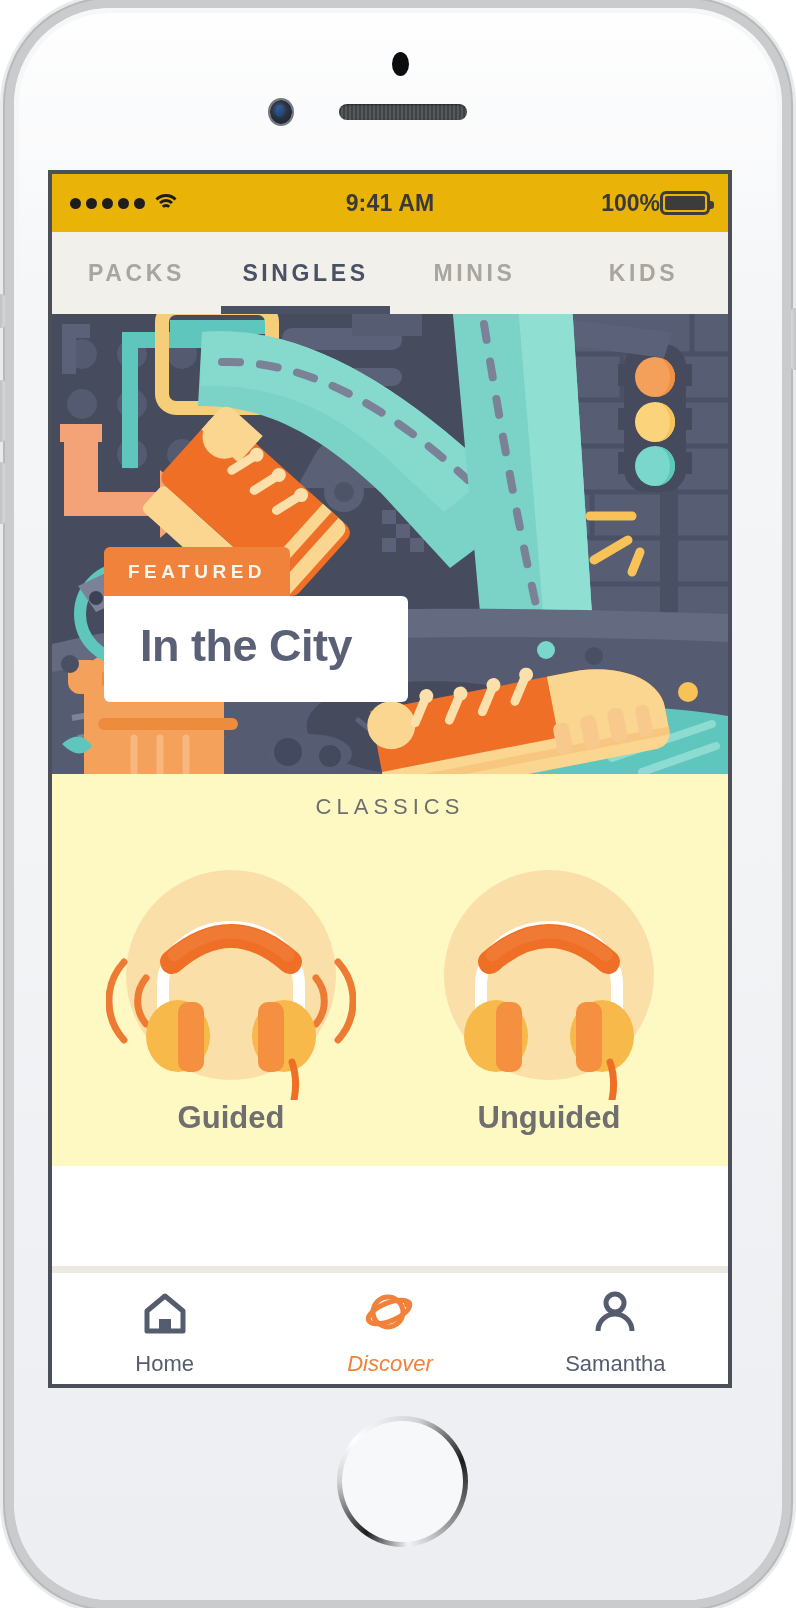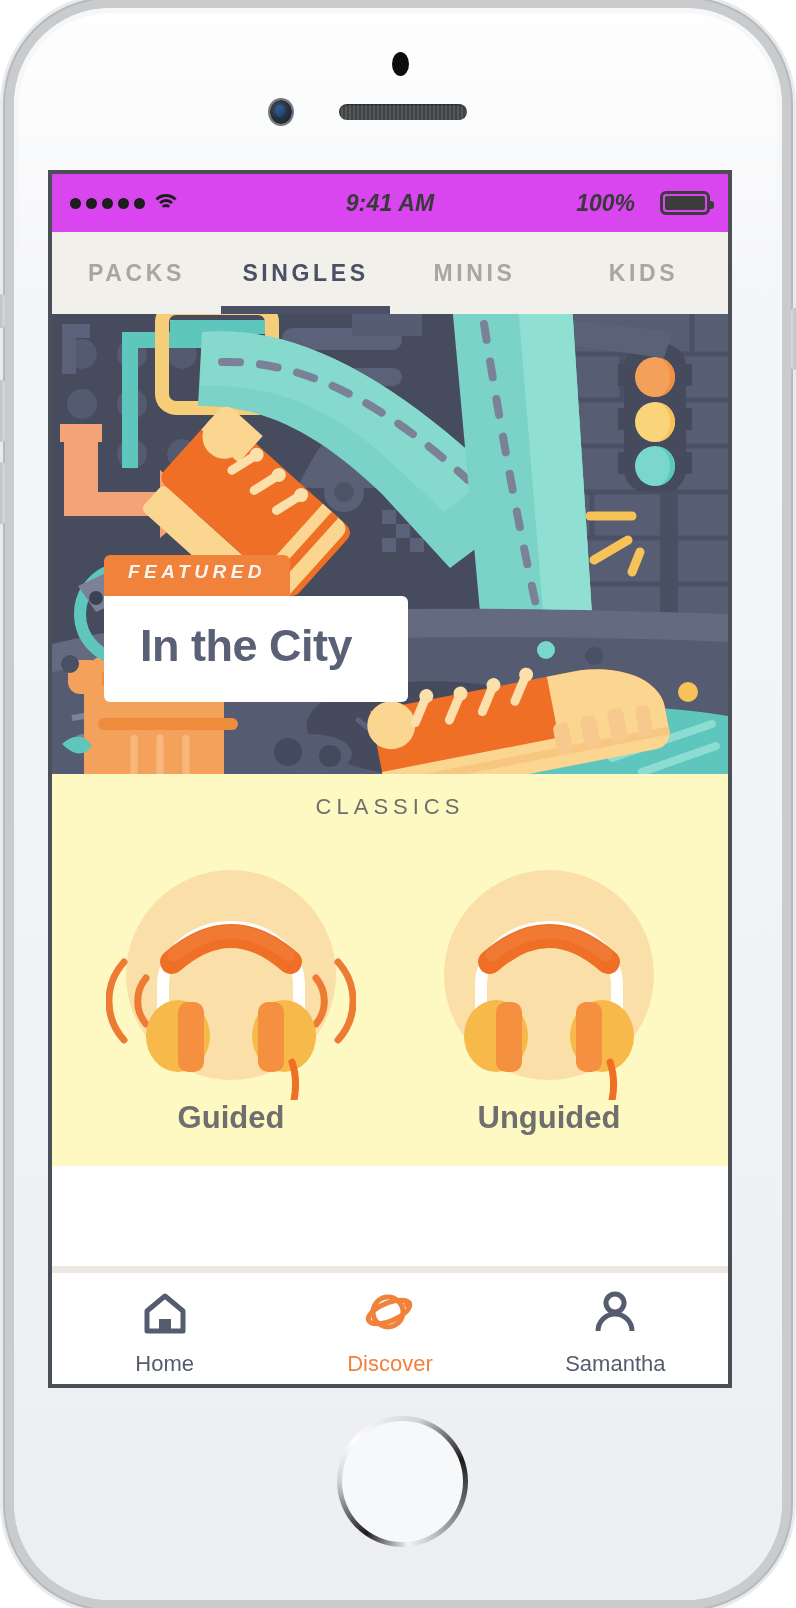--- a/index.html
+++ b/index.html
@@ -81,46 +81,45 @@
     left: 52px; top: 174px;
     width: 676px; height: 1210px;
     background: #ffffff;
     overflow: hidden;
     box-shadow: 0 0 0 4px #4a4f58;
   }
 
   
   .statusbar {
     height: 58px;
-    background: #d946ef;
+    background: #eab308;
     display: flex;
     align-items: center;
     padding: 12px 18px;
     box-sizing: border-box;
     position: relative;
-    font-style: italic;
   }
   .sb-left { display:flex; align-items:center; gap:9px; }
   .dots { display:flex; gap:5px; align-items:center; }
   .dot { width:11px; height:11px; border-radius:50%; background:#1d1d1d; display:block; }
   .wifi { position:relative; width:24px; height:18px; }
   .wifi span {
     position:absolute; left:50%; transform:translateX(-50%);
     border:3px solid #1d1d1d; border-bottom-color:transparent;
     border-left-color:transparent; border-right-color:transparent;
     border-radius:50%;
   }
   .wifi .w1 { width:24px; height:24px; top:0px; }
   .wifi .w2 { width:14px; height:14px; top:5px; }
   .wifi .w3 { width:6px;  height:6px;  top:10px; border-width:3px; }
   .sb-time {
     position:absolute; left:0; right:0; text-align:center;
     font-size:23px; font-weight:bold; color:#39393a; letter-spacing:0.2px;
   }
-  .sb-right { margin-left:auto; display:flex; align-items:center; gap:25px; position:relative; z-index:2; }
+  .sb-right { margin-left:auto; display:flex; align-items:center; gap:0; position:relative; z-index:2; }
   .sb-pct { font-size:23px; font-weight:bold; color:#39393a; }
   .battery {
     width:50px; height:24px; border:3px solid #3c3c3d; border-radius:6px;
     position:relative; box-sizing:border-box; padding:2px;
   }
   .battery::after {
     content:""; position:absolute; right:-7px; top:7px; width:4px; height:8px;
     background:#3c3c3d; border-radius:0 3px 3px 0;
   }
   .battery i { display:block; width:100%; height:100%; background:#3c3c3d; border-radius:2px; }
@@ -165,24 +164,23 @@
     position: absolute;
     left: 52px; bottom: 72px;
     z-index: 5;
   }
   .featured-badge {
     background: #f0823c;
     color: #fdf6ee;
     font-size: 19px;
     font-weight: bold;
     letter-spacing: 4.5px;
-    padding: 6px 24px 13px 24px;
+    padding: 14px 24px 13px 24px;
     border-radius: 6px 6px 0 0;
     display: inline-block;
-    font-style: italic;
   }
   .featured-card {
     background: #ffffff;
     border-radius: 0 6px 6px 6px;
     padding: 24px 36px 30px 36px;
     min-width: 232px;
   }
   .featured-title {
     font-size: 45px;
     font-weight: bold;
@@ -231,21 +229,21 @@
     align-items: flex-start;
     padding-top: 18px;
     box-sizing: border-box;
   }
   .navitem {
     flex: 1;
     text-align: center;
     cursor: pointer;
     color: #555c6e;
   }
-  .navitem.active { color: #f0823c; }
+  .navitem.active { color: #f0823c; font-style: italic; }
   .navicon { height: 44px; display:flex; align-items:center; justify-content:center; }
   .navicon svg { display:block; }
   .navlabel { font-size: 22px; margin-top: 16px; }
 </style>
 </head>
 <body>
 
 <div class="phone">
   <div class="phone-inner-sheen"></div>
   <div class="btn-silent"></div>

